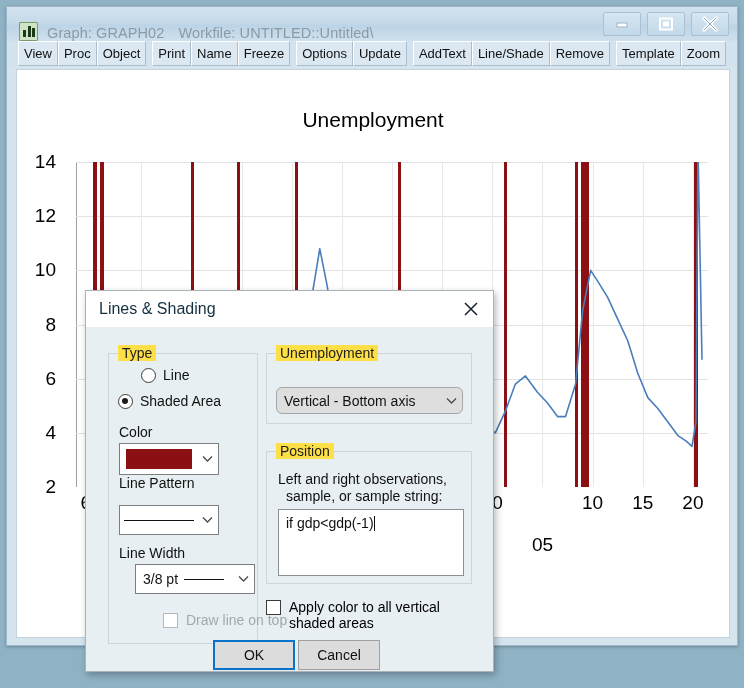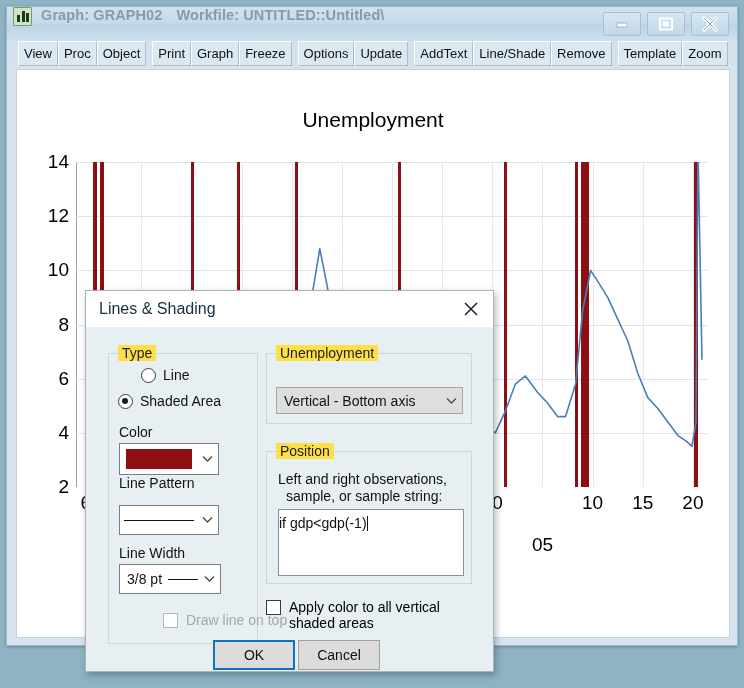--- a/index.html
+++ b/index.html
@@ -30,24 +30,23 @@
     border: 1px solid #9fb8c9;
     box-sizing: border-box;
     box-shadow: 0 1px 3px rgba(0,0,0,0.25);
   }
 
   .titlebar {
     position: relative;
     height: 34px;
     background: linear-gradient(to bottom, #d2e2ee 0%, #c6daea 45%, #bcd4e6 55%, #cfe0ec 100%);
     display: flex;
-    align-items: flex-start;
-    padding: 0 0;
-    box-sizing: border-box;
-    font-weight: bold;
+    align-items: flex-end;
+    padding: 0 6px;
+    box-sizing: border-box;
   }
   .app-icon {
     width: 19px;
     height: 19px;
     margin-left: 6px;
     margin-right: 9px;
     background: #cfe3c5;
     border: 1px solid #7a9a6e;
     box-sizing: border-box;
     position: relative;
@@ -142,21 +141,21 @@
   .plot {
     position: absolute;
     left: 59px;
     top: 92px;
     width: 632px;
     height: 325px;
   }
   .ytick {
     position: absolute;
     right: 100%;
-    margin-right: 7px;
+    margin-right: 20px;
     transform: translateY(-50%);
     font-size: 19px;
     color: #000;
     white-space: nowrap;
   }
   .xtick {
     position: absolute;
     top: 100%;
     margin-top: 5px;
     transform: translateX(-50%);
@@ -345,21 +344,21 @@
   .cbox.dim { border-color: #b4b8bb; }
   .dim-text { color: #a2a8ac; }
 
   .textarea {
     position: absolute;
     background: #fff;
     border: 1px solid #8a8f93;
     box-sizing: border-box;
     font-size: 14px;
     color: #111;
-    padding: 5px 0 0 0;
+    padding: 5px 0 0 7px;
     cursor: text;
   }
   .caret {
     display: inline-block;
     width: 1px;
     height: 15px;
     background: #111;
     vertical-align: -3px;
     margin-left: 0px;
   }
@@ -419,21 +418,21 @@
         </div>
       </div>
     </div>
 
     <div class="toolbar" id="toolbar">
         <div class="tb-btn">View</div>
         <div class="tb-btn">Proc</div>
         <div class="tb-btn">Object</div>
         <div class="tb-gap"></div>
         <div class="tb-btn">Print</div>
-        <div class="tb-btn">Graph</div>
+        <div class="tb-btn">Name</div>
         <div class="tb-btn">Freeze</div>
         <div class="tb-gap"></div>
         <div class="tb-btn">Options</div>
         <div class="tb-btn">Update</div>
         <div class="tb-gap"></div>
         <div class="tb-btn">AddText</div>
         <div class="tb-btn">Line/Shade</div>
         <div class="tb-btn">Remove</div>
         <div class="tb-gap"></div>
         <div class="tb-btn">Template</div>
@@ -544,41 +543,41 @@
           <span class="lp-line" style="width:70px;"></span>
         </div>
         <span class="arrow">
           <svg width="11" height="8" viewBox="0 0 11 8">
               <path d="M1 1.5 L5.5 6 L10 1.5" stroke="#4a4a4a" stroke-width="1.3" fill="none"></path>
             </svg>
         </span>
       </div>
 
       <span class="fld-label" style="left:33px; top:218px;">Line Width</span>
-      <div class="combo" style="left:33px; top:237px; width:102px; height:30px;">
+      <div class="combo" style="left:49px; top:237px; width:120px; height:30px;">
         <div class="txt">
           <span>3/8 pt</span>
           <span class="lw-line" style="width:40px;"></span>
         </div>
         <span class="arrow">
           <svg width="11" height="8" viewBox="0 0 11 8">
               <path d="M1 1.5 L5.5 6 L10 1.5" stroke="#4a4a4a" stroke-width="1.3" fill="none"></path>
             </svg>
         </span>
       </div>
 
       <div class="checkbox-row" style="left:33px; top:285px;margin-left:44px;">
         <span class="cbox dim"></span>
         <span class="dim-text">Draw line on top</span>
       </div>
 
       <div class="group" style="left:180px; top:26px; width:206px; height:71px;">
         <span class="grp-label">Unemployment</span>
       </div>
-      <div class="combo flat" style="left:190px; top:60px; width:187px; height:27px;">
+      <div class="combo flat" style="left:190px; top:60px; width:187px; height:27px;border-radius:6px;">
         <div class="txt">
           <span>Vertical - Bottom axis</span>
         </div>
         <span class="arrow">
           <svg width="11" height="8" viewBox="0 0 11 8">
               <path d="M1 1.5 L5.5 6 L10 1.5" stroke="#4a4a4a" stroke-width="1.3" fill="none"></path>
             </svg>
         </span>
       </div>
 

